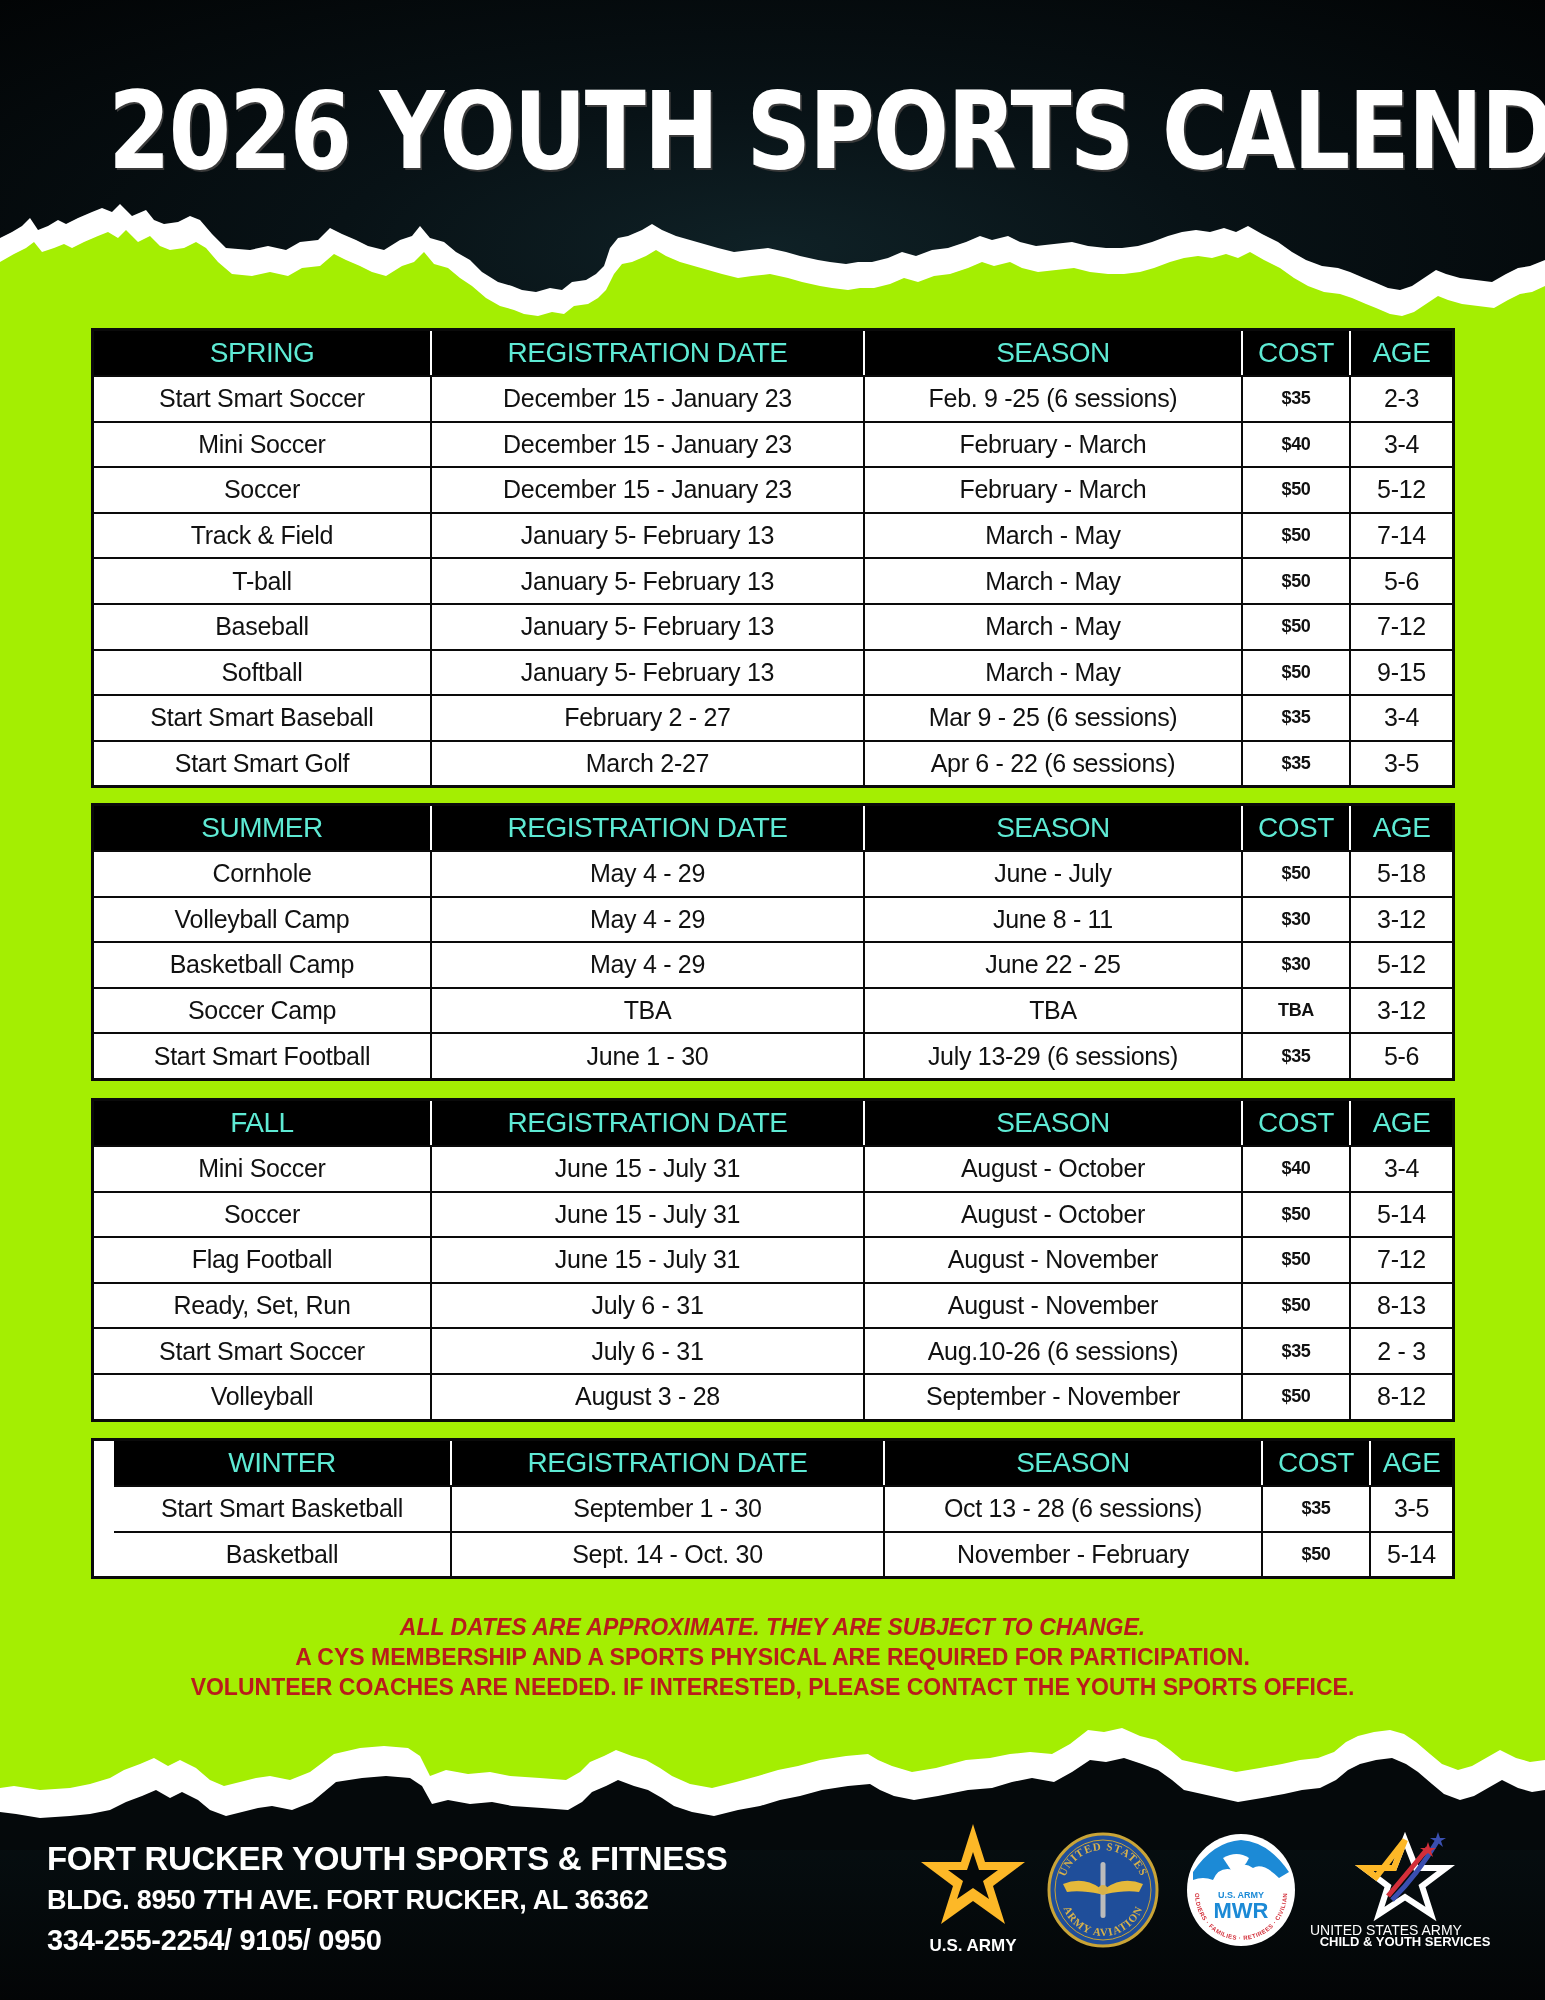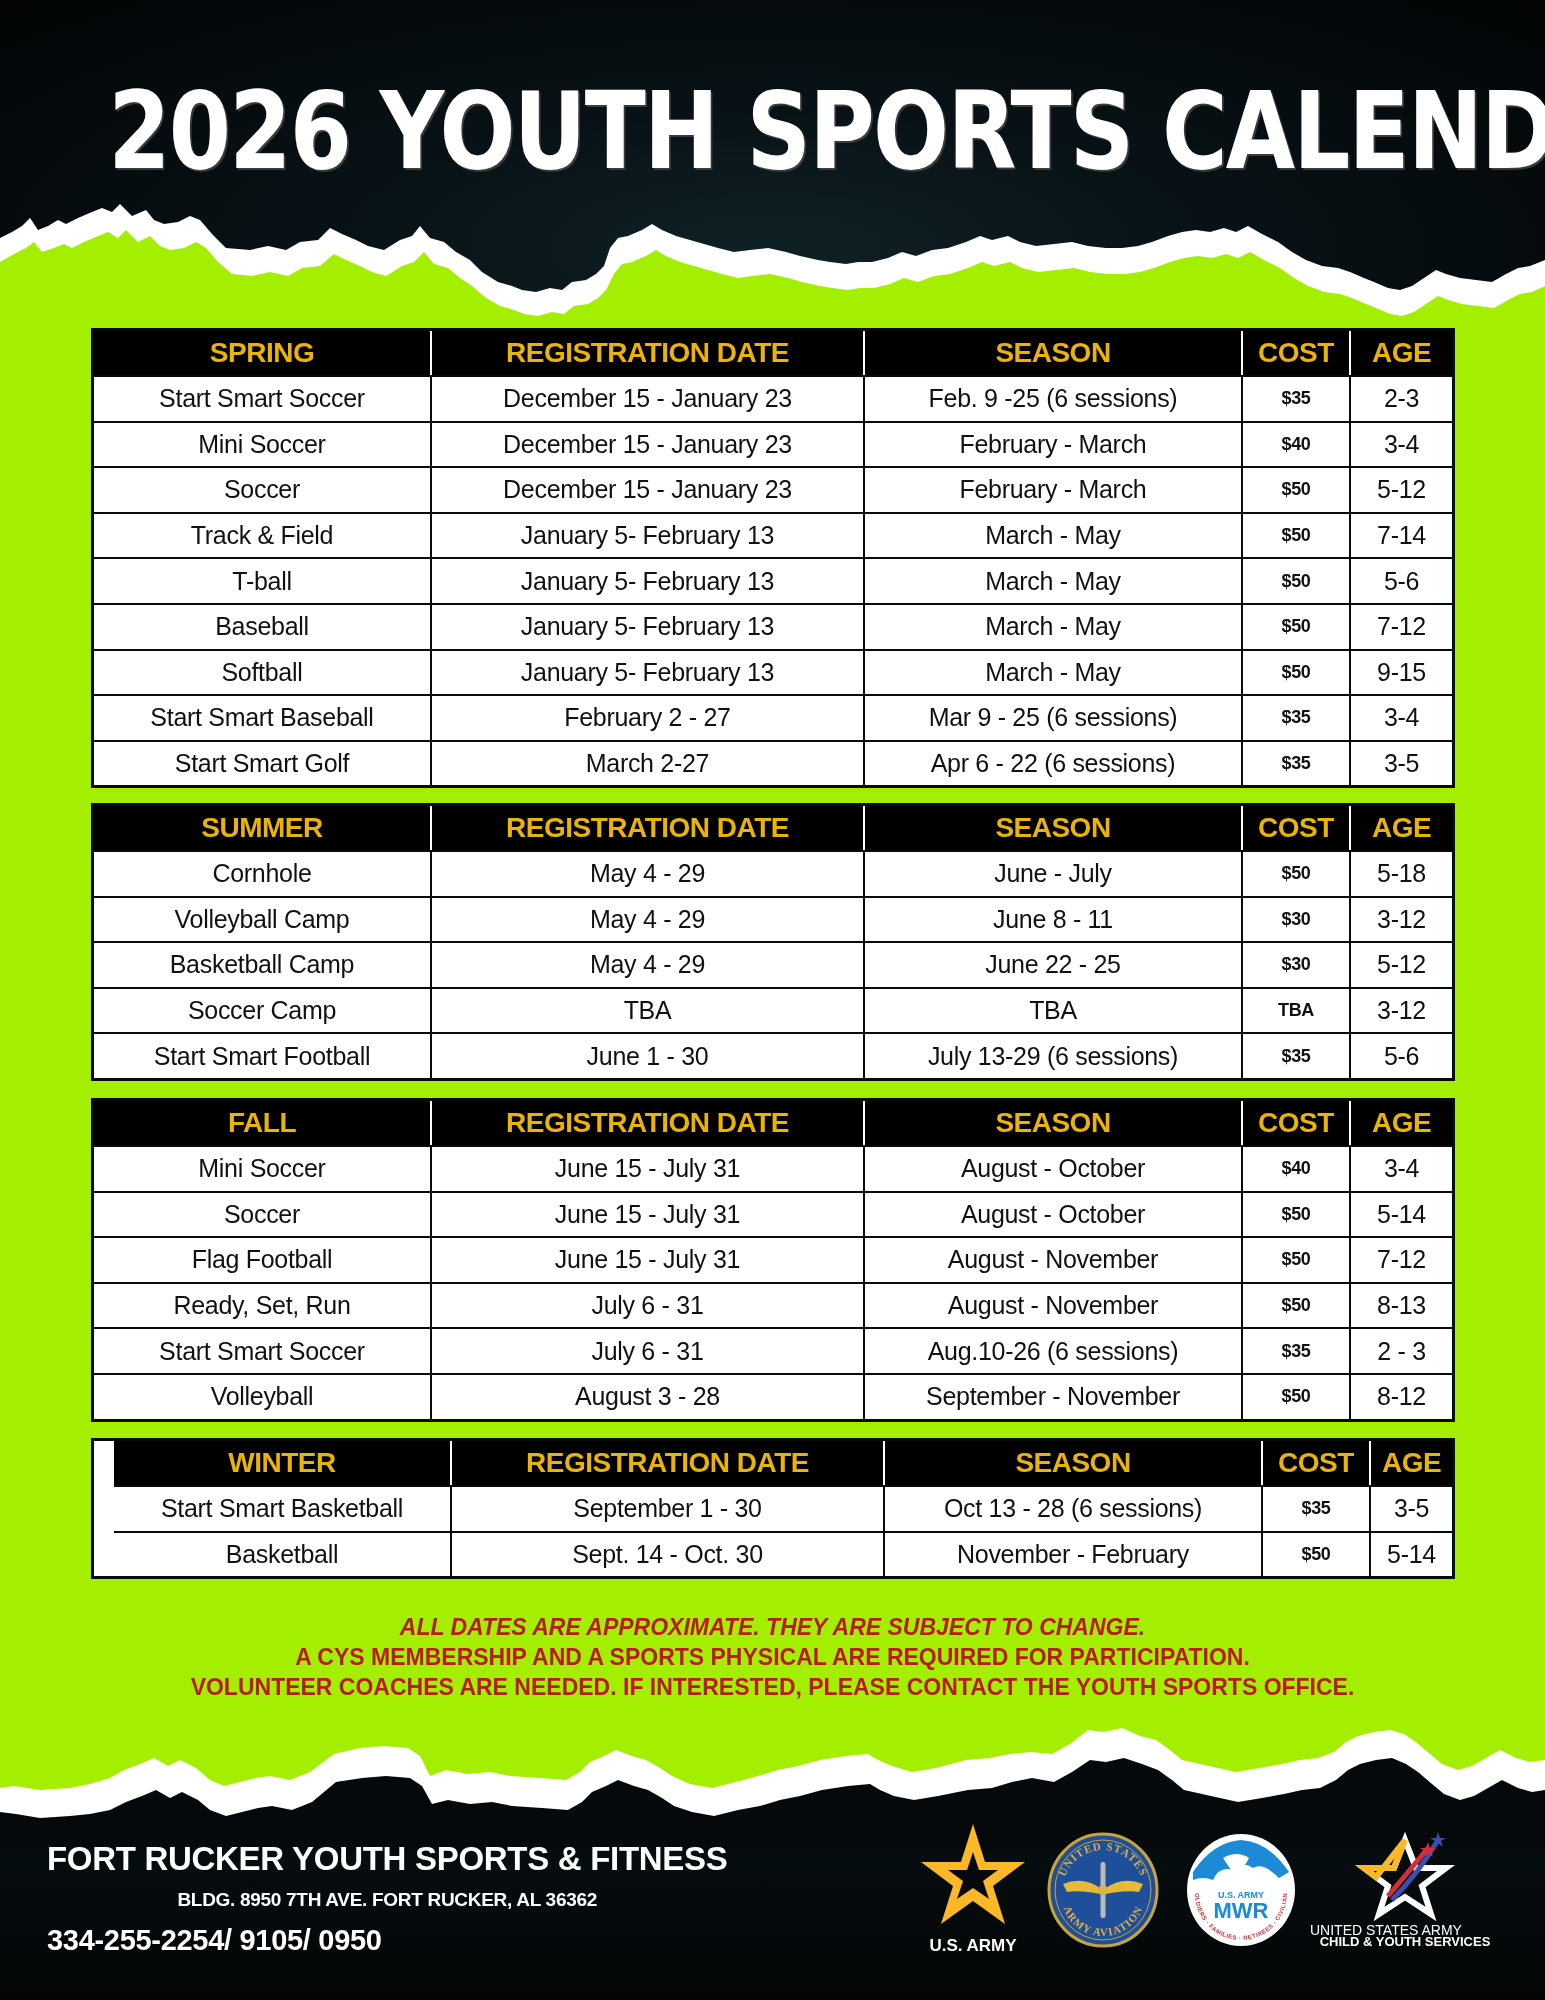--- a/index.html
+++ b/index.html
@@ -44,21 +44,21 @@
   .row.head { border-top: none; background: #000000; height: 44px; }
   .cell {
     display: flex; align-items: center; justify-content: center;
     font-family: "Liberation Sans", sans-serif;
     font-size: 25px; color: #111; white-space: nowrap;
     border-left: 2.5px solid #0a0a0a;
     letter-spacing: -0.3px;
   }
   .cell:first-child { border-left: none; }
   .row.head .cell {
-    color: #eab308; font-weight: bold; font-size: 28px;
+    color: #5eead4; font-weight: normal; font-size: 28px;
     border-left: 2.5px solid #ffffff;
     letter-spacing: -0.5px;
   }
   .row.head .cell:first-child { border-left: none; }
   .c1 { width: 336px; }
   .c2 { width: 433px; }
   .c3 { width: 378px; }
   .c4 { width: 108px; }
   .c5 { width: 109px; flex: 1; }
   .cost { font-weight: bold; font-size: 18px; }
@@ -71,21 +71,21 @@
     font-size: 23px; line-height: 30px;
   }
   .notes .n1 { font-style: italic; }
 
   
   .contact {
     position: absolute; left: 47px; top: 1838px; color: #fff;
     font-family: "Liberation Sans", sans-serif; font-weight: bold;
   }
   .contact .org { font-size: 33px; line-height: 42px; letter-spacing: -0.3px; }
-  .contact .addr { font-size: 19px; line-height: 40px; letter-spacing: -0.3px; text-align: center; }
+  .contact .addr { font-size: 27px; line-height: 40px; letter-spacing: -0.3px; }
   .contact .phone { font-size: 29px; line-height: 40px; letter-spacing: -0.3px; }
 
   
   .logo { position: absolute; }
   .logo-army { left: 918px; top: 1820px; width: 110px; height: 140px; text-align: center; }
   .logo-army .lbl {
     position: absolute; left: 0; top: 116px; width: 110px; text-align: center;
     color: #fff; font-family: "Liberation Sans", sans-serif; font-weight: bold; font-size: 17px;
   }
   .logo-aviation { left: 1045px; top: 1832px; width: 116px; height: 116px; }

